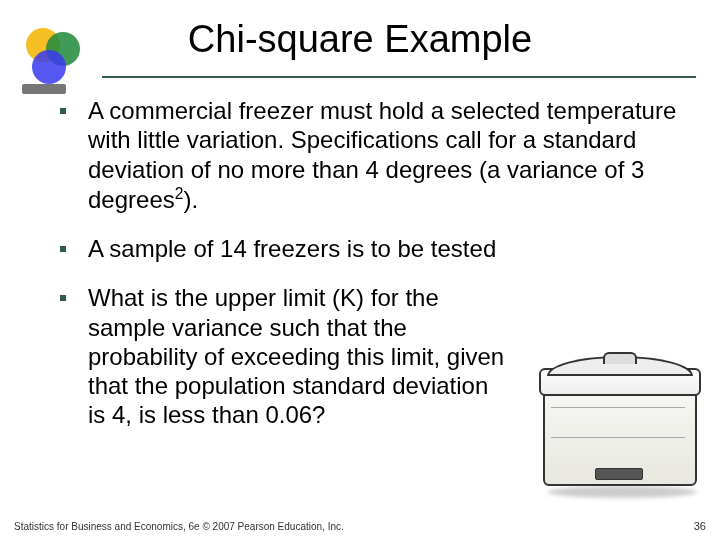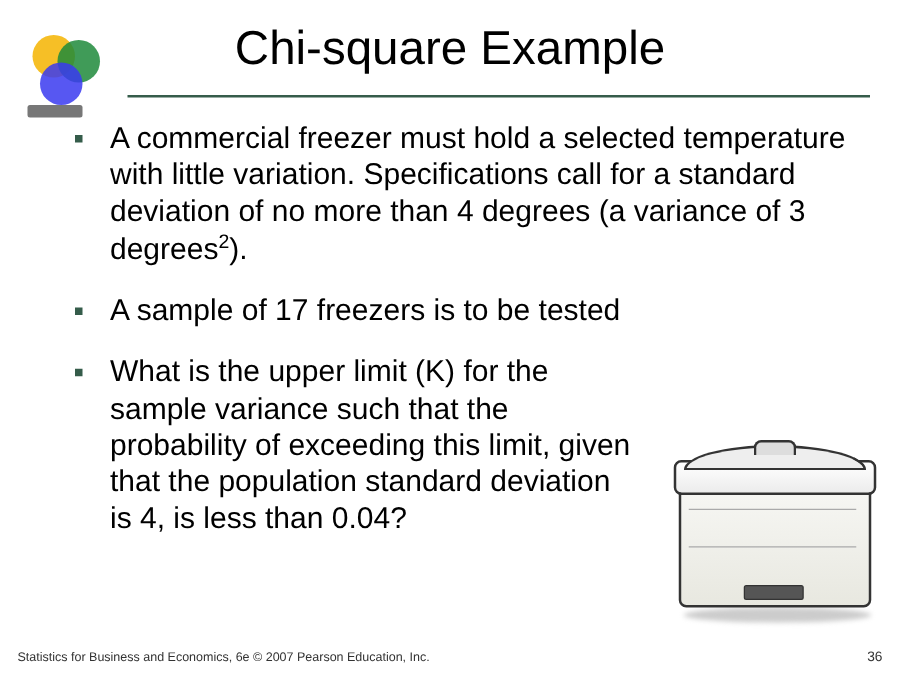--- a/index.html
+++ b/index.html
@@ -199,26 +199,26 @@
 
     <div class="bullet b1">
       <div class="dot"></div>
       <div class="text">
         <span>A commercial freezer must hold a selected temperature with little variation. Specifications call for a standard deviation of no more than 4 degrees (a variance of 3 degrees</span><sup>2</sup><span>).</span>
       </div>
     </div>
 
     <div class="bullet b2">
       <div class="dot"></div>
-      <div class="text">A sample of 17 freezers is to be tested</div>
+      <div class="text">A sample of 14 freezers is to be tested</div>
     </div>
 
     <div class="bullet b3">
       <div class="dot"></div>
-      <div class="text">What is the upper limit (K) for the sample variance such that the probability of exceeding this limit, given that the population standard deviation is 4, is less than 0.04?</div>
+      <div class="text">What is the upper limit (K) for the sample variance such that the probability of exceeding this limit, given that the population standard deviation is 4, is less than 0.06?</div>
     </div>
 
   </div>
 
   <div class="freezer">
     <div class="shadow"></div>
     <div class="body-box"></div>
     <div class="line l1"></div>
     <div class="line l2"></div>
     <div class="lid"></div>

